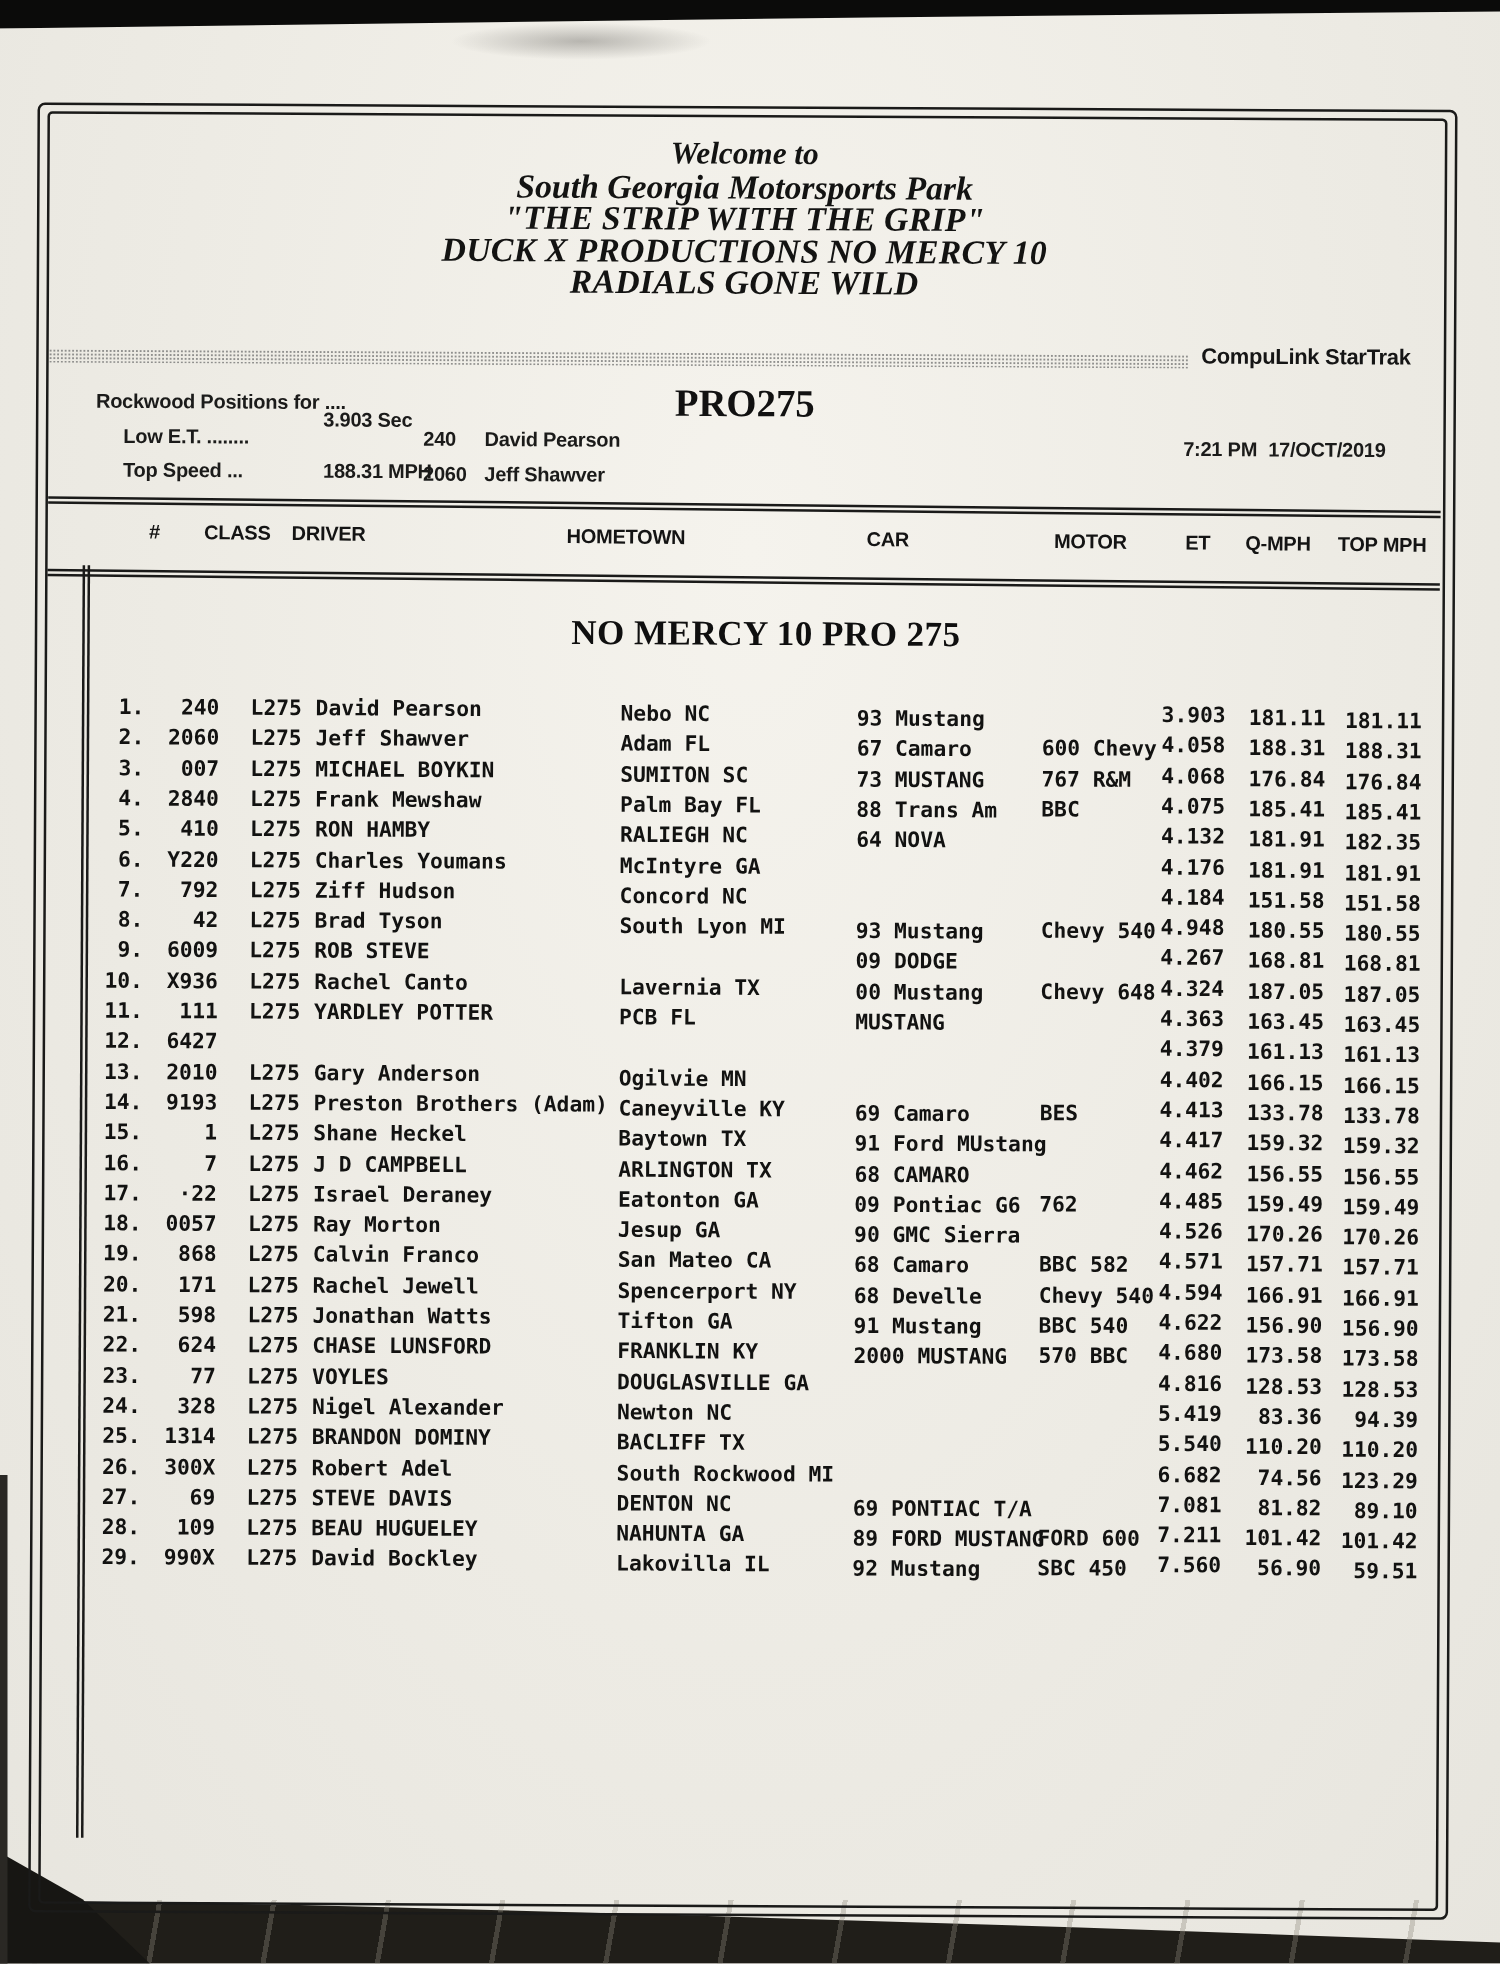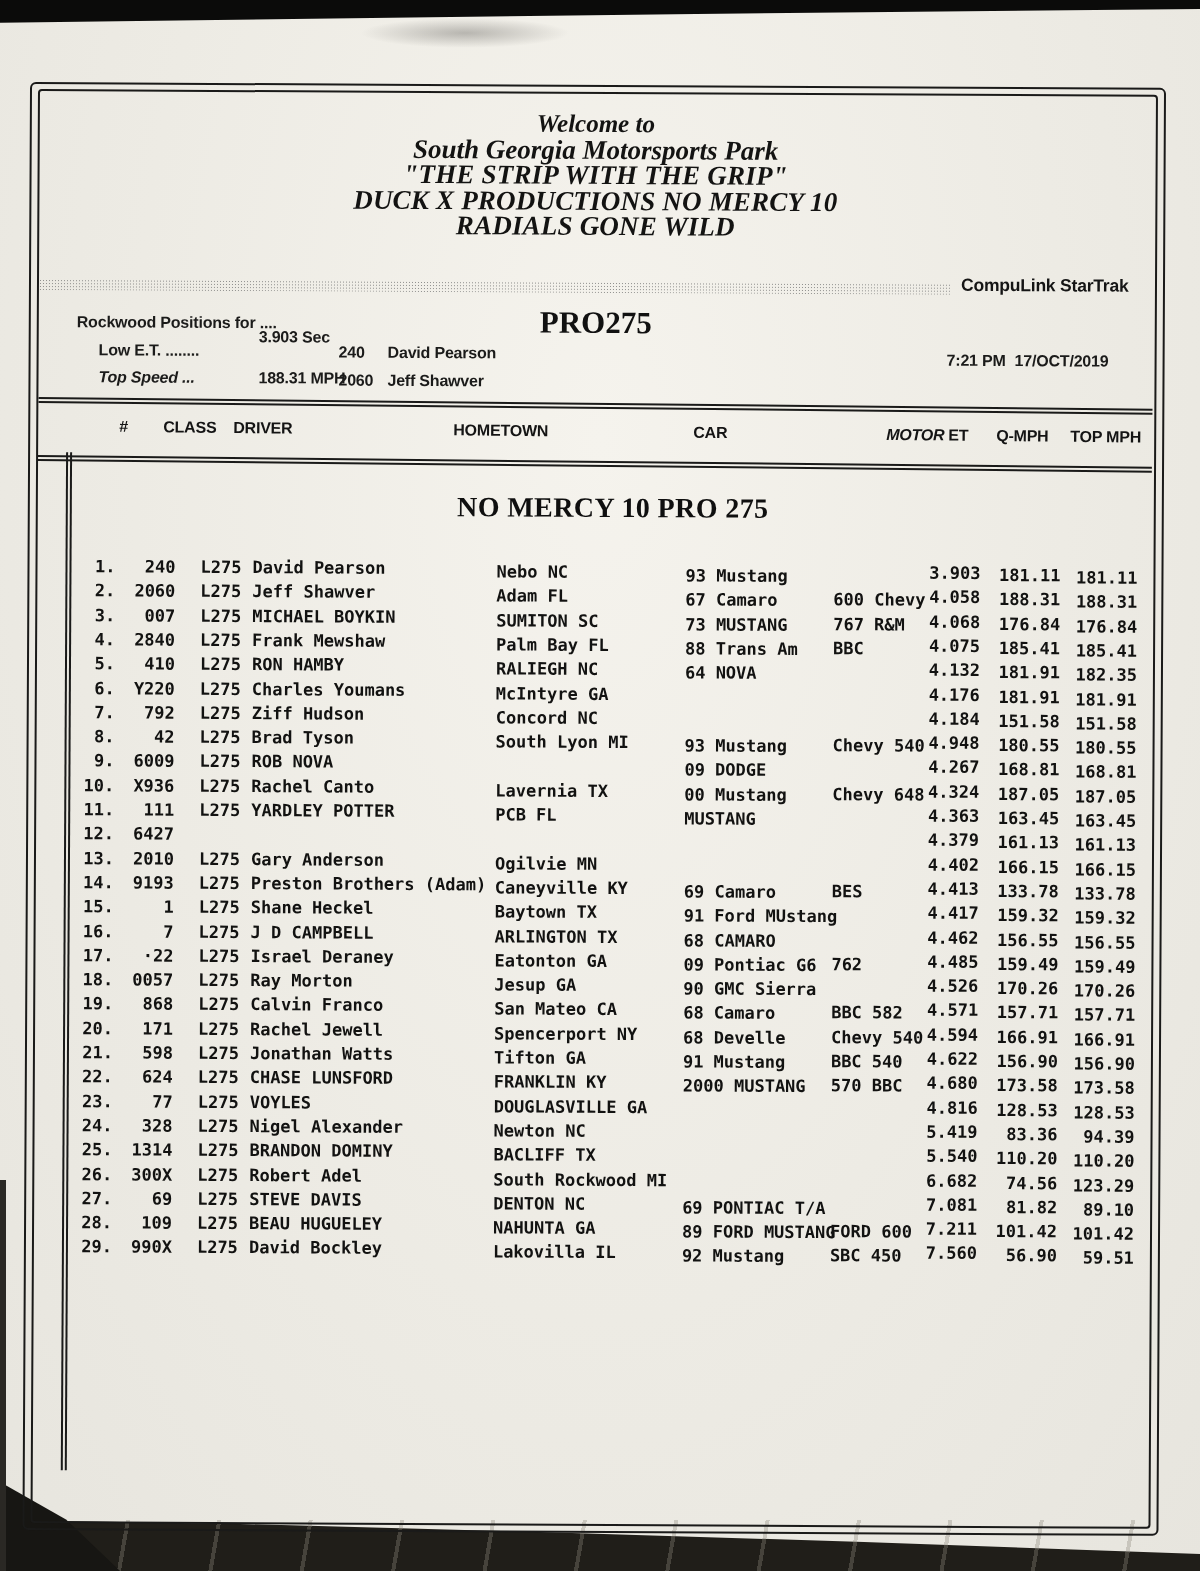--- a/index.html
+++ b/index.html
@@ -44,21 +44,21 @@
   .lbl{position:absolute;font-size:16px;font-weight:700;letter-spacing:-.2px;color:#1b1b1a;}
   .class-title{position:absolute;left:40px;top:302px;width:1114px;text-align:center;
     font-family:"Liberation Serif", serif;font-size:31px;font-weight:700;color:#111;}
   
   .col-band{position:absolute;left:40px;top:397px;width:1114px;height:52px;
     border-top:6px double #1a1a19;border-bottom:6px double #1a1a19;
     transform:rotate(.3deg);transform-origin:0 50%;}
   .col-band .col{position:absolute;top:14px;font-size:16px;font-weight:700;
     letter-spacing:-.2px;color:#141414;}
   .col-0{left:81px;} .col-1{left:125px;} .col-2{left:195px;} .col-3{left:415px;}
-  .col-4{left:655px;} .col-5{left:848px;font-style:italic;} .col-6{left:910px;} .col-7{left:958px;}
+  .col-4{left:655px;} .col-5{left:805px;} .col-6{left:910px;} .col-7{left:958px;}
   .col-8{left:1032px;}
   
   .tbl-title{position:absolute;left:40px;top:489px;width:1114px;text-align:center;
     text-indent:36px;font-family:"Liberation Serif", serif;font-size:28px;font-weight:700;
     letter-spacing:.4px;color:#0f0f0f;}
   
   #rows{position:absolute;left:0;top:0;width:1200px;height:1571px;}
   .trow{position:absolute;left:0;width:1200px;height:24px;
     font-family:"DejaVu Sans Mono", monospace;font-size:17px;font-weight:700;
     line-height:20px;color:#121211;}
@@ -102,21 +102,21 @@
   <div class="brand">CompuLink StarTrak</div>
 
   <div class="lbl" style="left:78px;top:313px;">Rockwood Positions for ....</div>
   <div class="class-title">PRO275</div>
 
   <div class="lbl" style="left:100px;top:341px;">Low E.T. ........</div>
   <div class="lbl" style="left:260px;top:327px;">3.903 Sec</div>
   <div class="lbl" style="left:340px;top:342px;">240</div>
   <div class="lbl" style="left:389px;top:342px;">David Pearson</div>
 
-  <div class="lbl" style="left:100px;top:368px;font-style:italic;">Top Speed ...</div>
+  <div class="lbl" style="left:100px;top:368px;">Top Speed ...</div>
   <div class="lbl" style="left:260px;top:368px;">188.31 MPH</div>
   <div class="lbl" style="left:340px;top:370px;">2060</div>
   <div class="lbl" style="left:389px;top:370px;">Jeff Shawver</div>
 
   <div class="lbl" style="left:948px;top:347px;">7:21 PM</div>
   <div class="lbl" style="left:1016px;top:347px;">17/OCT/2019</div>
 
   <div class="col-band">
     <span class="col col-0">#</span>
     <span class="col col-1">CLASS</span>
@@ -219,21 +219,21 @@
         <span class="cell c-car">93 Mustang</span>
         <span class="cell c-motor">Chevy 540</span>
         <span class="cell c-et">4.948</span>
         <span class="cell c-qmph">180.55</span>
         <span class="cell c-top">180.55</span>
       </div>
       <div class="trow" style="top: 750.4px;">
         <span class="cell c-pos">9.</span>
         <span class="cell c-num">6009</span>
         <span class="cell c-cls">L275</span>
-        <span class="cell c-driver">ROB NOVA</span>
+        <span class="cell c-driver">ROB STEVE</span>
         <span class="cell c-car">09 DODGE</span>
         <span class="cell c-et">4.267</span>
         <span class="cell c-qmph">168.81</span>
         <span class="cell c-top">168.81</span>
       </div>
       <div class="trow" style="top: 774.7px;">
         <span class="cell c-pos">10.</span>
         <span class="cell c-num">X936</span>
         <span class="cell c-cls">L275</span>
         <span class="cell c-driver">Rachel Canto</span>

